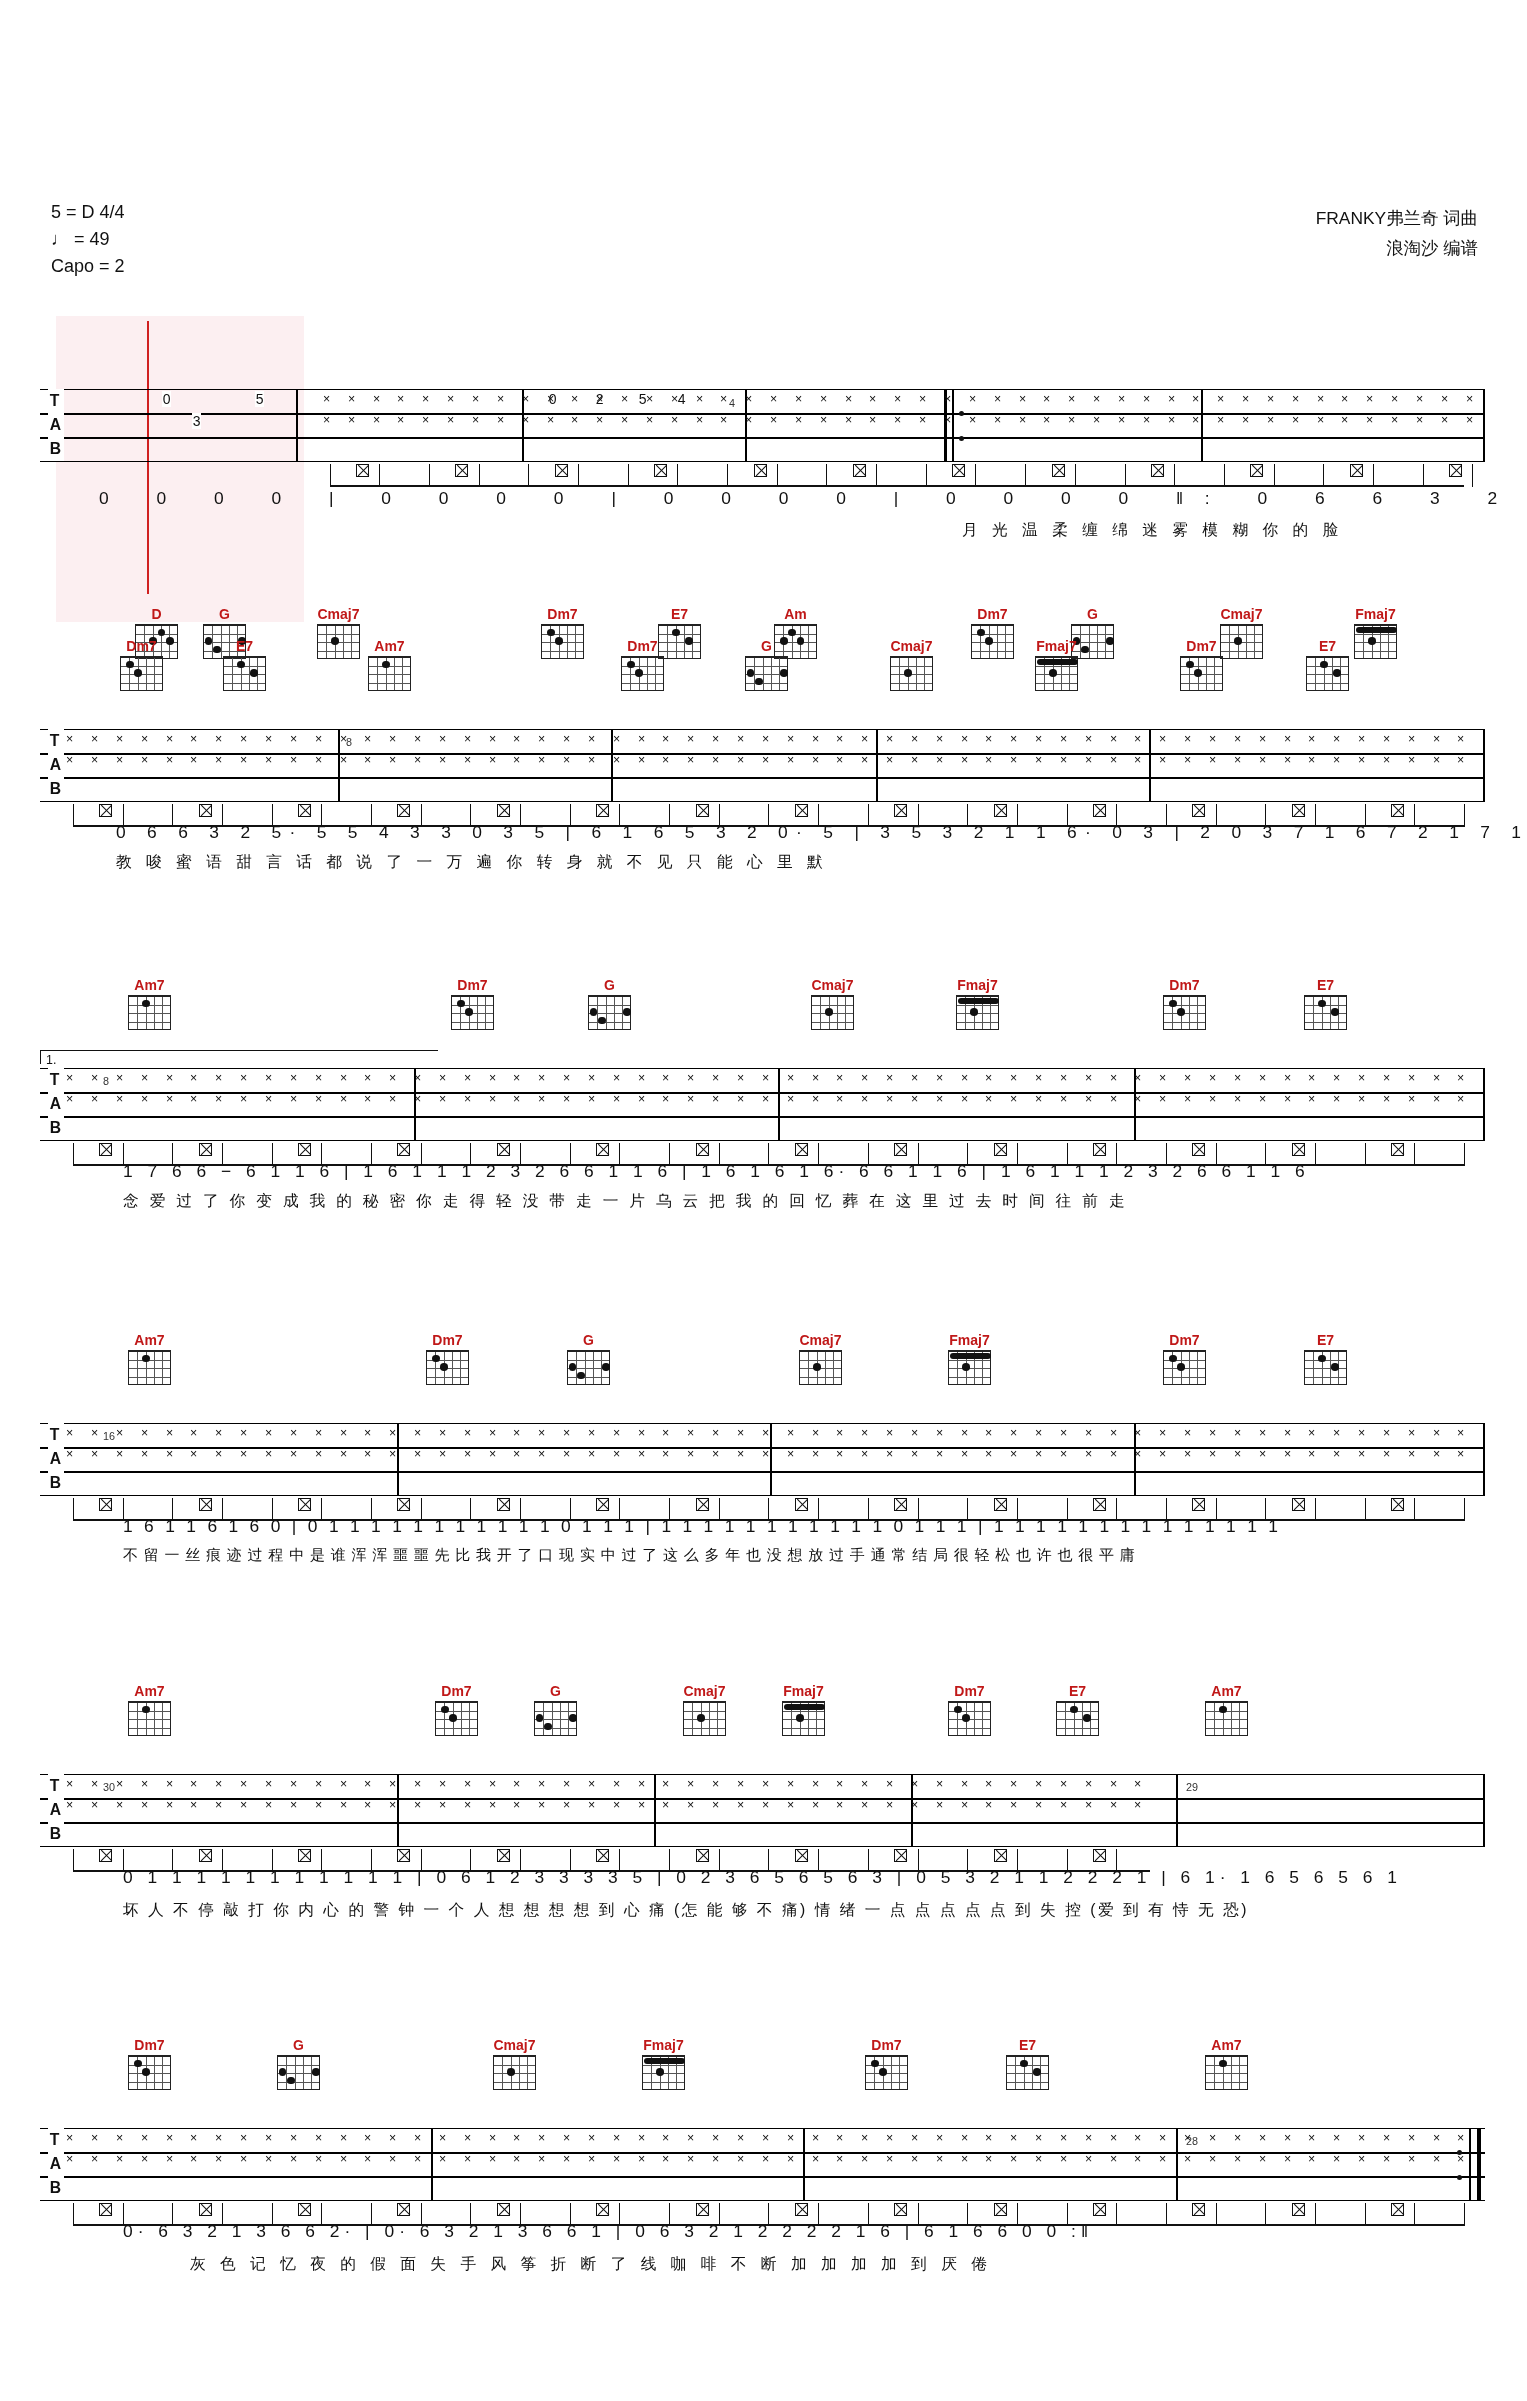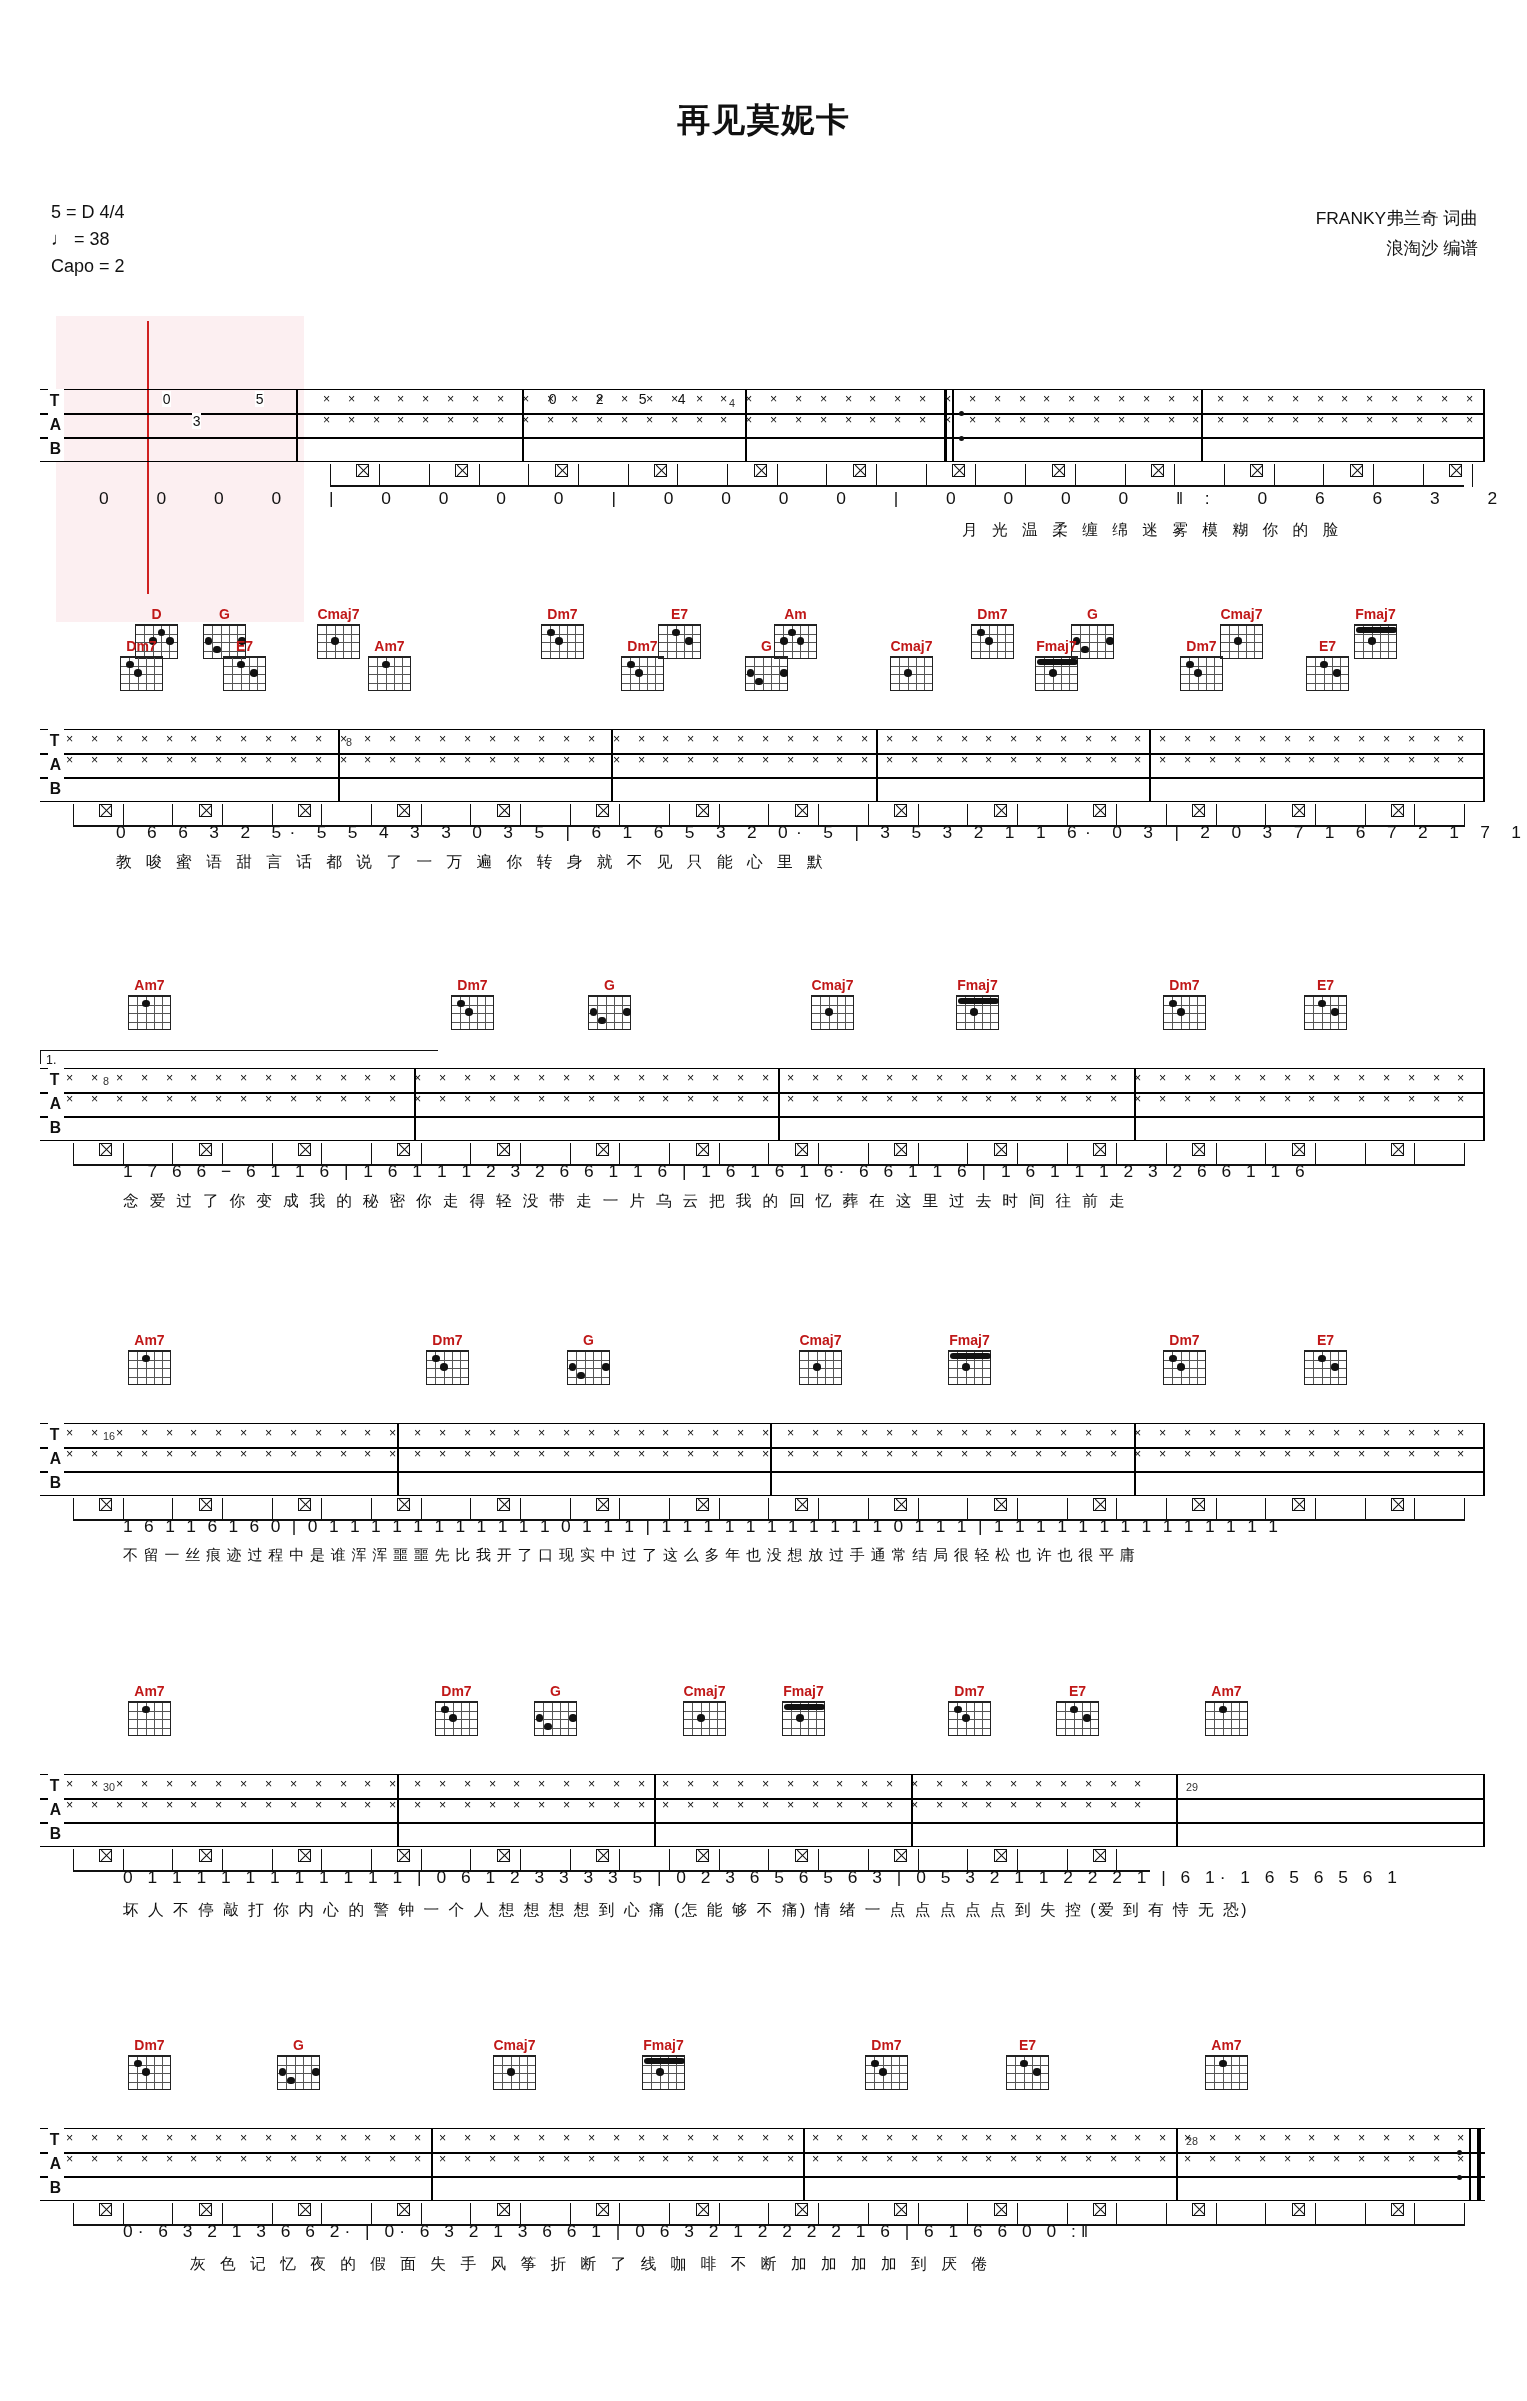--- a/index.html
+++ b/index.html
@@ -48,25 +48,24 @@
   .redline{position:absolute;width:1.7px;background:#d02020;}
   .ending{position:absolute;border-left:1.7px solid #111;border-top:1.7px solid #111;height:13.2px;}
   .endlabel{position:absolute;font-size:12.4px;}
   .measno{position:absolute;font-size:10.8px;color:#333;}
 </style>
 </head>
 <body>
 
 <div class="sheet">
 
-  <div class="title">再见莫妮卡</div>
 
   <div class="meta-left">
     <div>5 = D 4/4</div>
-    <div>♩ = 38</div>
+    <div>♩ = 49</div>
     <div>Capo = 2</div>
   </div>
   <div class="meta-right">
     <div>FRANKY弗兰奇 词曲</div>
     <div>浪淘沙 编谱</div>
   </div>
 
   <div class="system" id="sys1" style="top:298px;">
     <div class="pinkbox" style="left:56px;top:18px;width:248px;height:306px;"></div>
     <div class="redline" style="left:147px;top:23px;height:273px;"></div>

